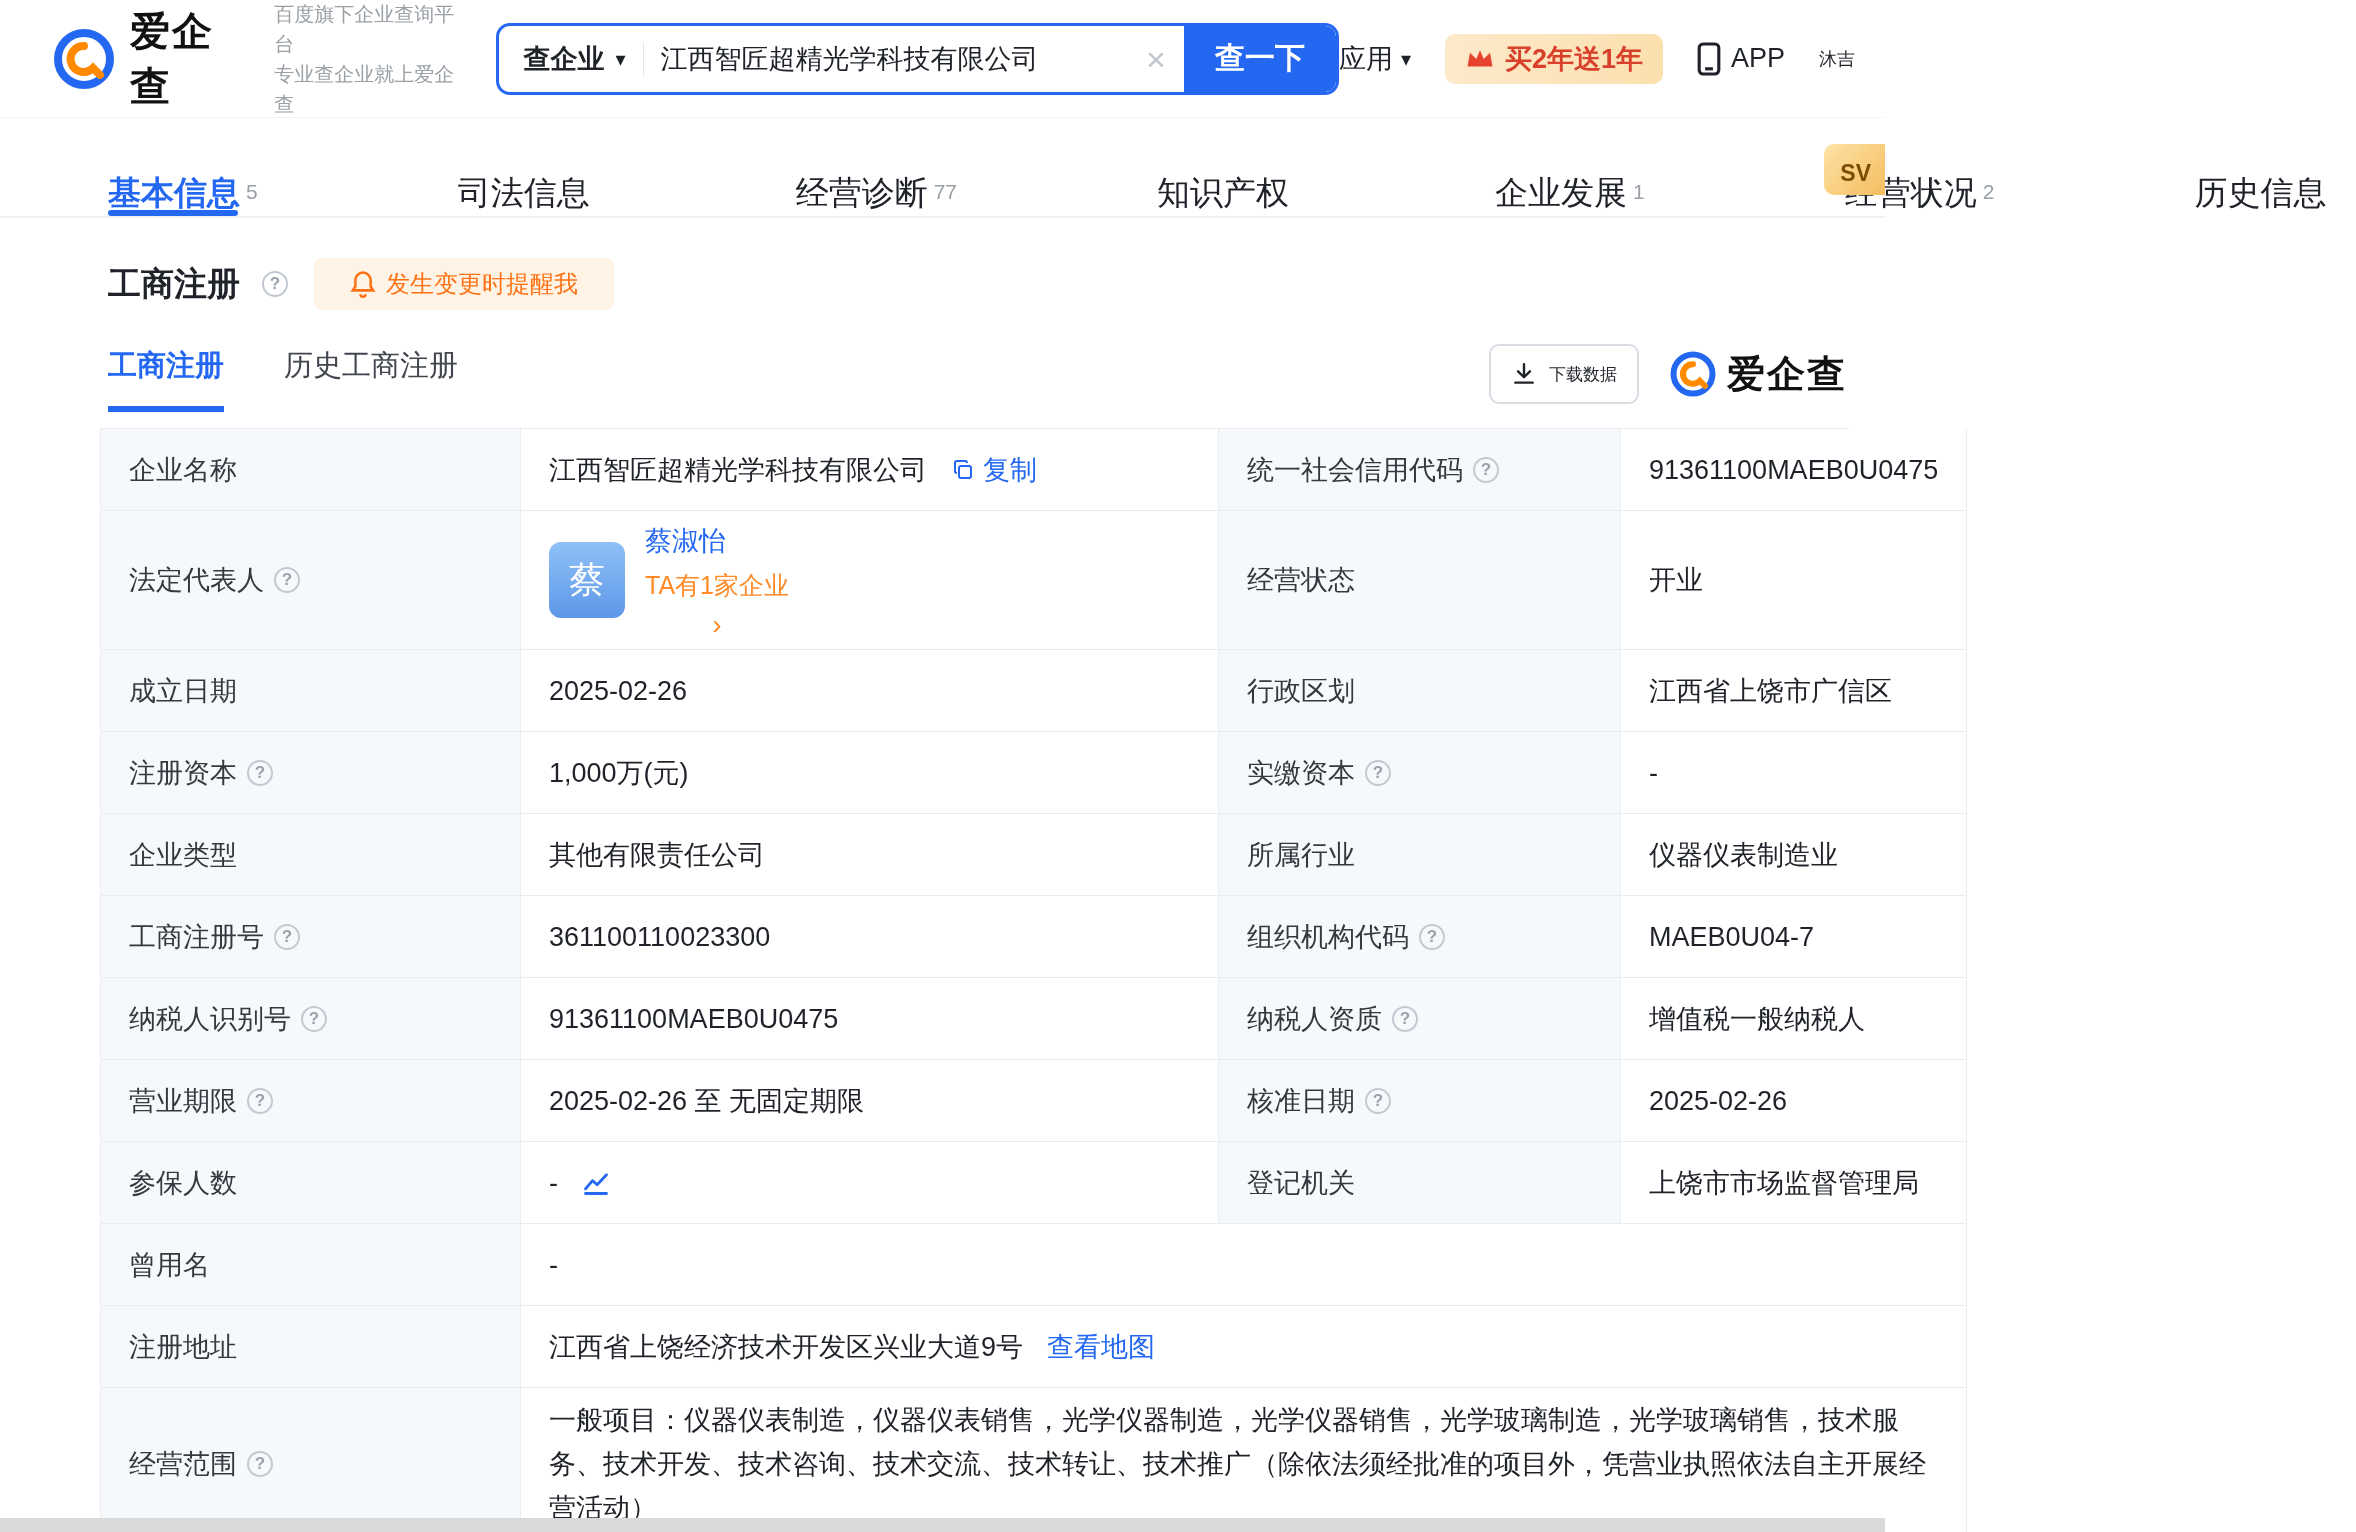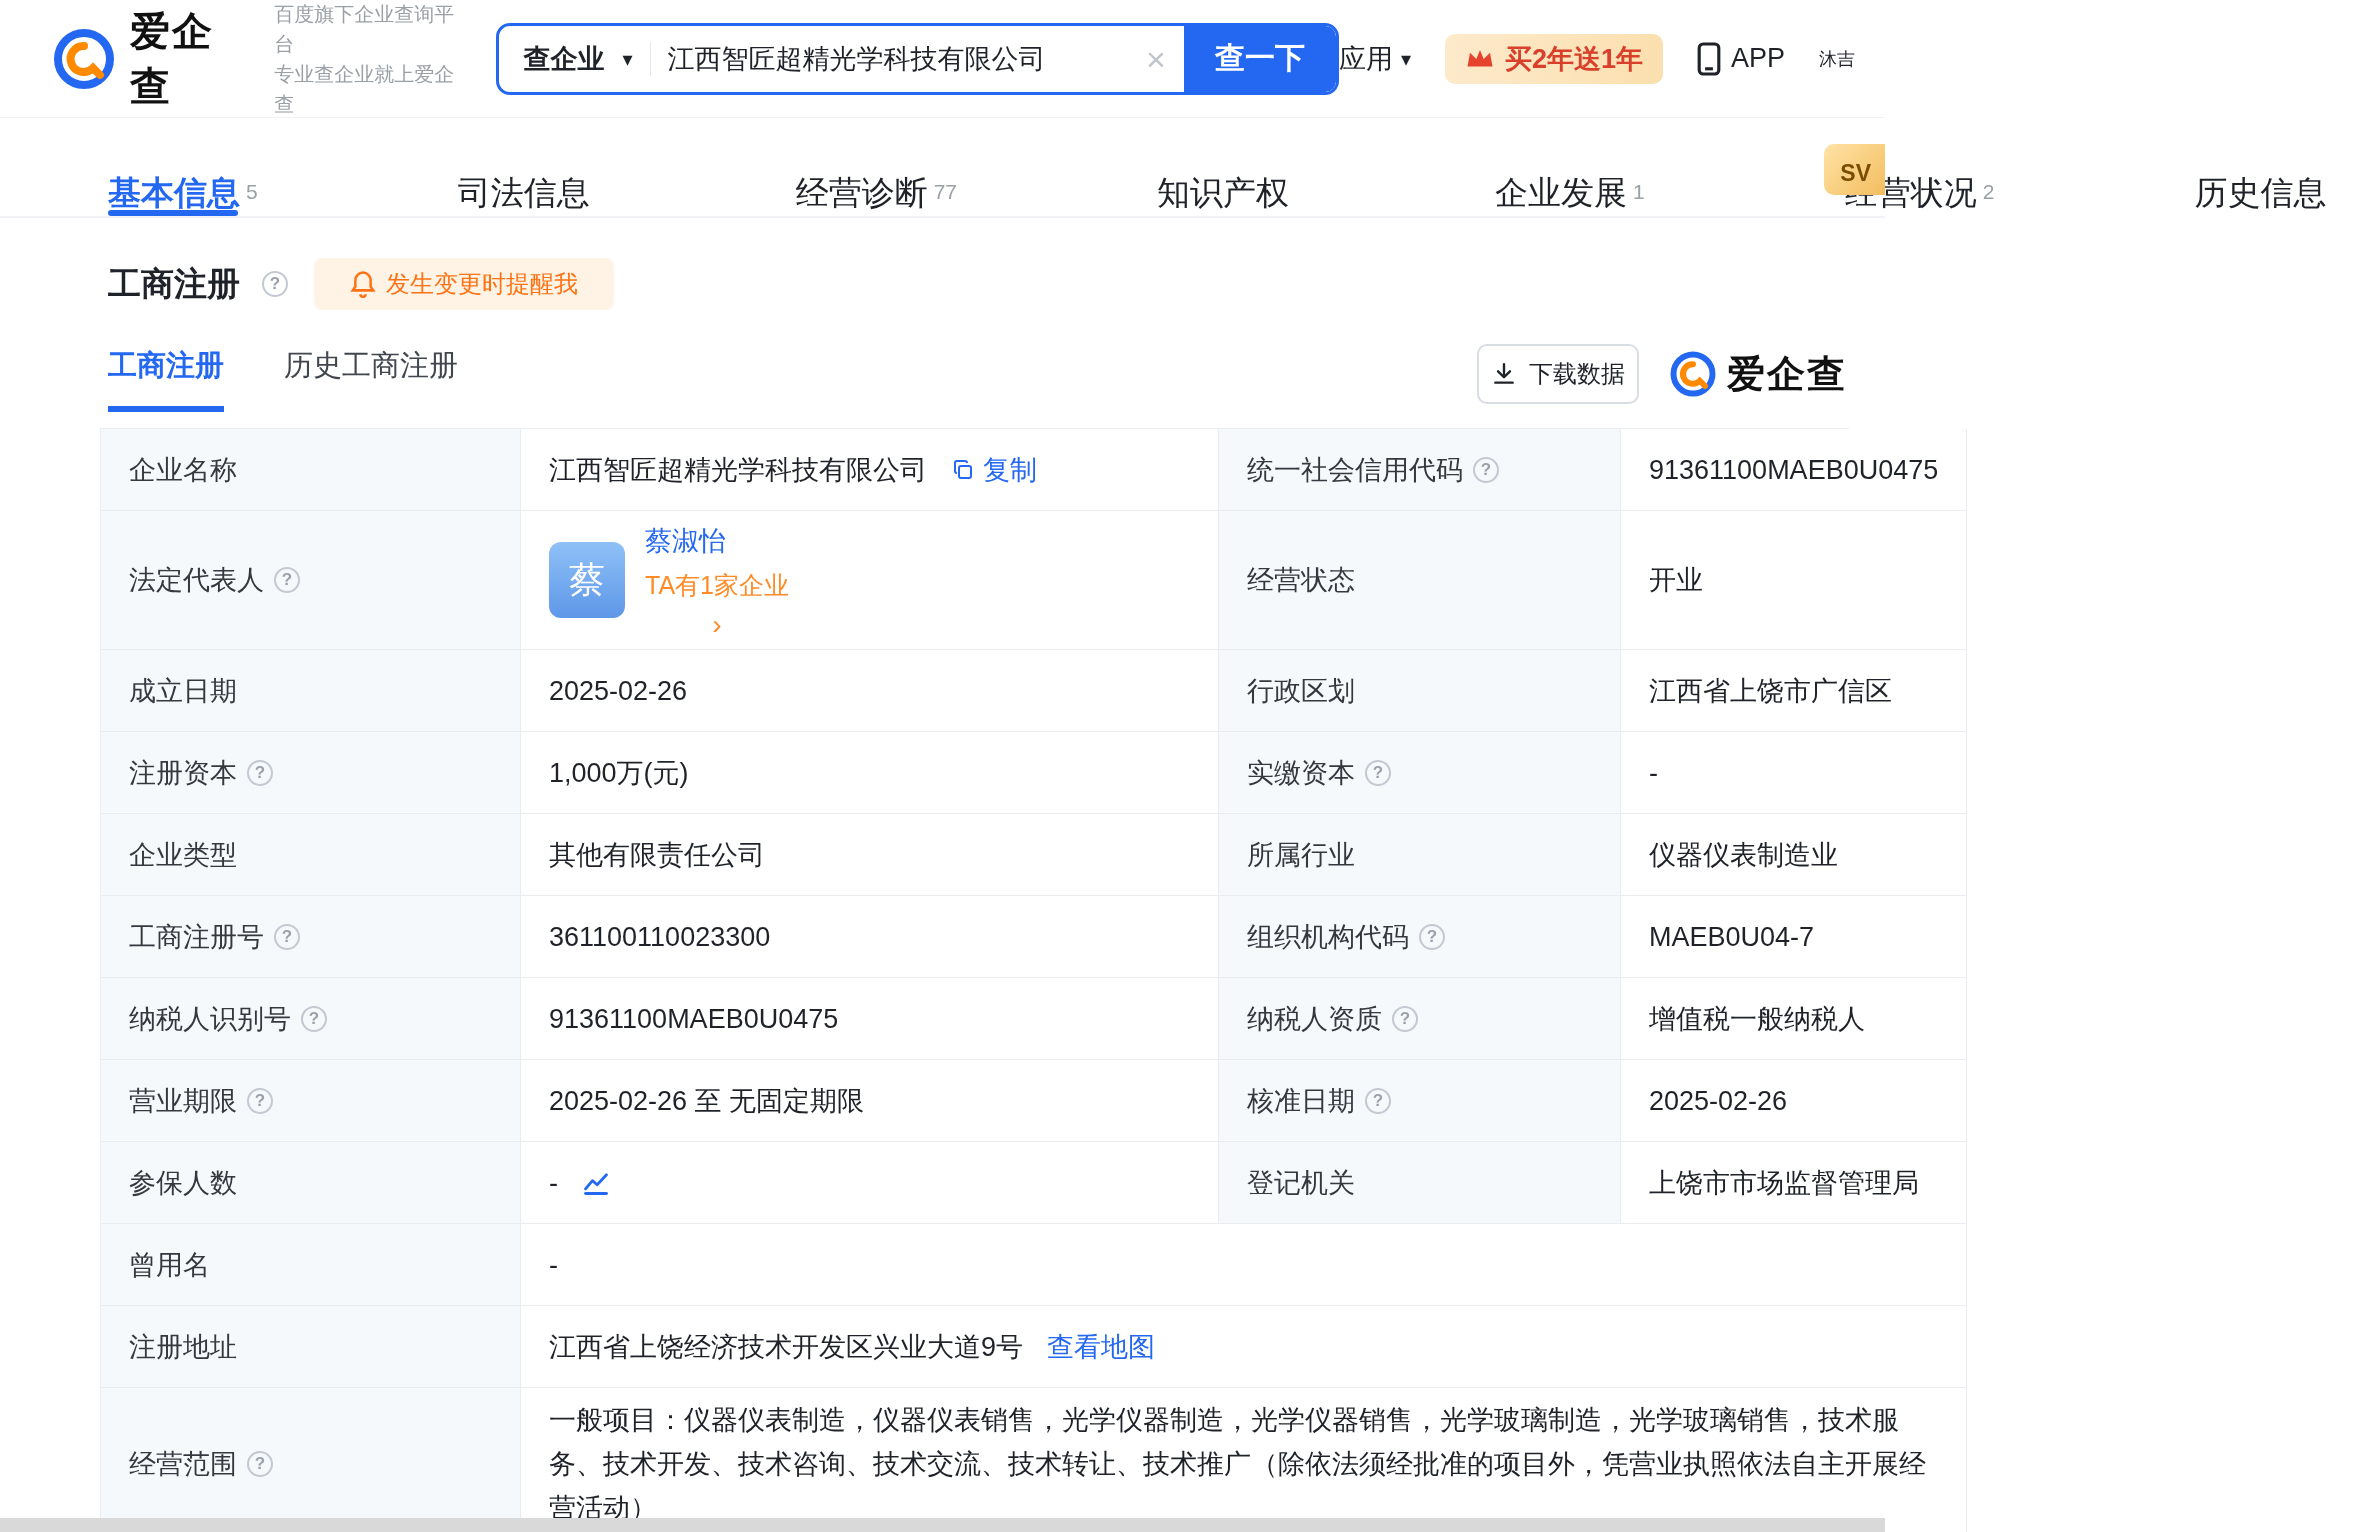--- a/index.html
+++ b/index.html
@@ -8,21 +8,21 @@
   .page { position:relative; width:1885px; height:1532px; }
 
   
   .header { height:118px; display:flex; align-items:center; padding:0 30px 0 52px;
     border-bottom:1px solid #f2f3f5; }
   .logo { display:flex; align-items:center; gap:14px; cursor:pointer; }
   .logo-text { font-size:40px; font-weight:900; letter-spacing:2px; color:#111; }
   .tagline { margin-left:26px; padding-left:0; font-size:20px; color:#9aa0a6; line-height:30px; }
   .search-box { display:flex; align-items:center; width:876px; height:72px; margin-left:30px;
     border:3px solid #2468F2; border-radius:14px; overflow:hidden; background:#fff; }
-  .search-cat { display:flex; align-items:center; gap:18px; padding:0 18px 0 24px;
+  .search-cat { display:flex; align-items:center; gap:11px; padding:0 18px 0 24px;
     font-size:27px; font-weight:700; color:#1f2329; cursor:pointer; white-space:nowrap; }
   .caret { font-size:20px; color:#1f2329; }
   .vdiv { width:1px; height:34px; background:#e5e8eb; margin-right:16px; }
   .search-input { flex:1; border:none; outline:none; font-size:27px; color:#1f2329;
     font-family:inherit; min-width:0; }
   .clear { font-size:34px; color:#c0c4cc; margin:0 18px; cursor:pointer; line-height:1; }
   .search-btn { width:152px; height:66px; background:#2468F2; color:#fff; border:none;
     font-size:30px; font-weight:700; border-radius:0 10px 10px 0; cursor:pointer; font-family:inherit; }
   .header-right { margin-left:auto; display:flex; align-items:center; gap:34px; white-space:nowrap; }
   .apps { display:flex; align-items:center; gap:8px; font-size:27px; cursor:pointer; }
@@ -53,22 +53,22 @@
     margin-left:10px; cursor:pointer; flex:none; }
   .reminder { margin-left:26px; display:flex; align-items:center; gap:10px; background:#fff3e5;
     color:#ff7214; font-size:24px; padding:10px 36px; border-radius:8px; cursor:pointer; }
 
   
   .subtabs-row { display:flex; align-items:center; padding:34px 38px 0 108px; }
   .subtab { font-size:29px; color:#42464e; margin-right:60px; padding-bottom:20px;
     border-bottom:6px solid transparent; cursor:pointer; }
   .subtab.active { color:#2468F2; font-weight:800; border-bottom-color:#2468F2; }
   .subtabs-right { margin-left:auto; display:flex; align-items:center; gap:30px; padding-bottom:10px; }
-  .download-btn { display:flex; align-items:center; gap:12px; height:60px; padding:0 12px;
-    background:#fff; border:2px solid #d8dce3; border-radius:10px; font-size:24px; color:#1f2329;
+  .download-btn { display:flex; align-items:center; gap:12px; height:60px; padding:0 20px;
+    background:#fff; border:2px solid #d8dce3; border-radius:10px; font-size:17px; color:#1f2329;
     cursor:pointer; font-family:inherit; }
   .brand { display:flex; align-items:center; gap:10px; }
   .brand-text { font-size:38px; font-weight:900; color:#111; letter-spacing:2px; }
 
   
   .info-table { margin:14px 36px 0 100px; display:grid;
     grid-template-columns:420px 698px 402px 1fr;
     border-top:1px solid #e9ecf0; border-left:1px solid #e9ecf0; }
   .cell { display:flex; align-items:center; min-height:82px; padding:10px 28px; font-size:27px;
     border-right:1px solid #e9ecf0; border-bottom:1px solid #e9ecf0; background:#fff; line-height:40px; }

